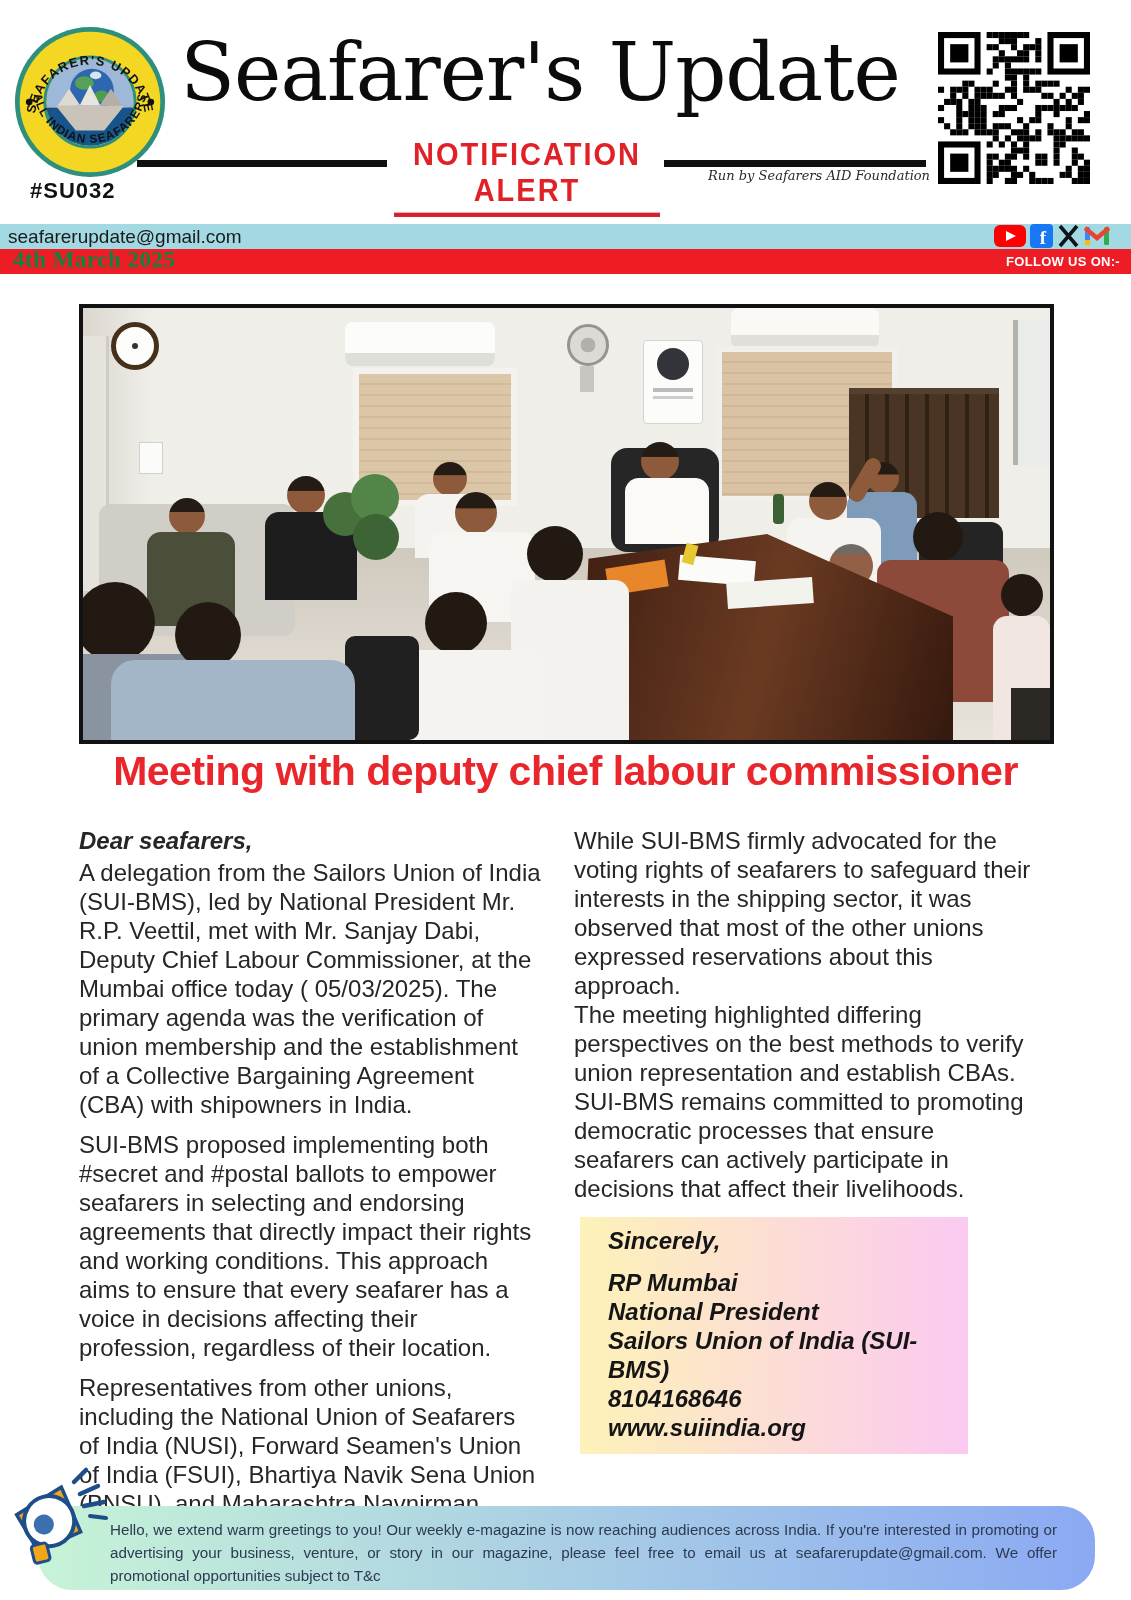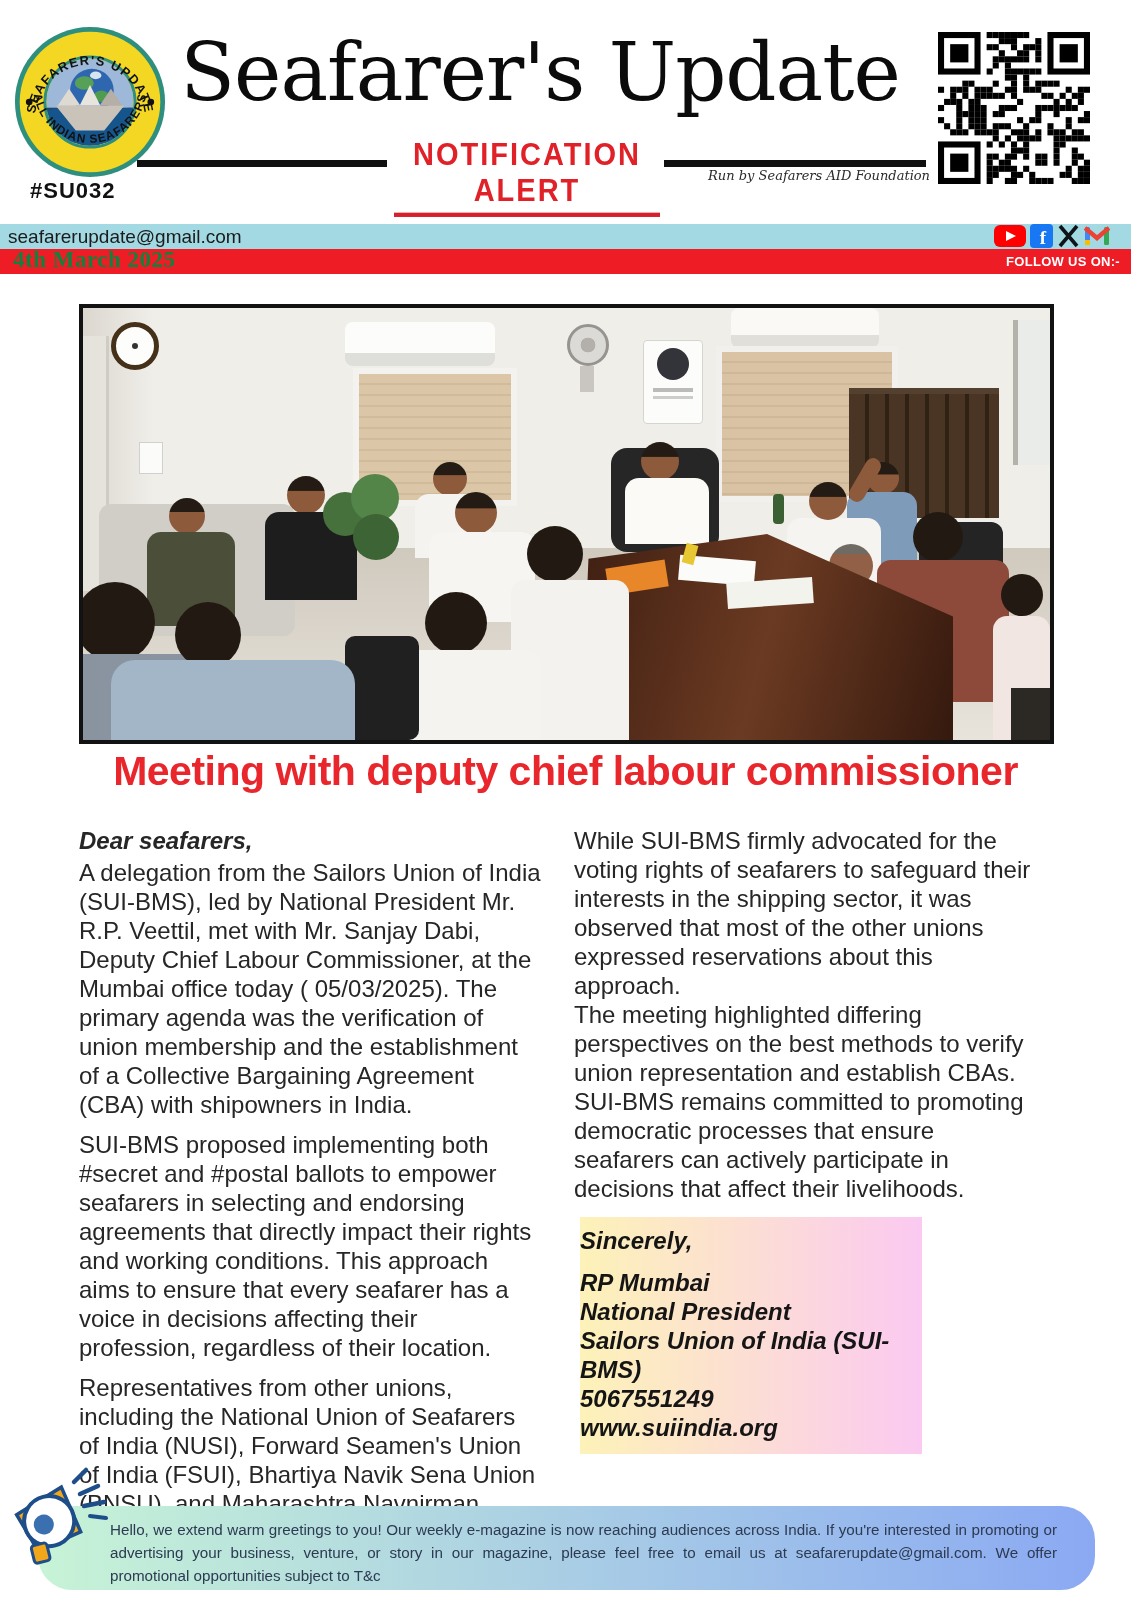--- a/index.html
+++ b/index.html
@@ -43,21 +43,21 @@
   .headline { position:absolute; left:40px; top:748px; width:1051px; text-align:center;
               font-size:41px; font-weight:700; color:#e8262c; letter-spacing:-0.5px; }
   .column { position:absolute; top:826px; width:462px; font-size:24px; line-height:29px; color:#262626; }
   .col-left { left:79px; }
   .col-right { left:574px; }
   .salutation { font-weight:700; font-style:italic; margin-bottom:3px; }
   .para { margin:0 0 11px 0; }
   .para-tight { margin:0; }
   .para-top { margin-top:11px; }
   .justify { text-align:justify; }
-  .signature { margin-top:14px; margin-left:6px; width:342px; padding:9px 12px 12px 0;
+  .signature { margin-top:14px; margin-left:6px; width:388px; padding:9px 12px 12px 28px;
                background:linear-gradient(90deg,#fdf2b8,#fbc9f1);
                font-weight:700; font-style:italic; color:#151515; }
   .signature .sig-salutation { margin-bottom:13px; }
   .signature div { line-height:29px; }
 
   
   .footer-pill { position:absolute; left:38px; top:1506px; width:1057px; height:84px; border-radius:34px;
                  background:linear-gradient(90deg,#c7f3d6,#8ba9f3);
                  padding:13px 38px 10px 72px; font-size:15.2px; line-height:1.5; color:#2c3a52; text-align:justify; }
   .megaphone { position:absolute; left:4px; top:1464px; width:110px; height:104px; z-index:3; }
@@ -458,21 +458,21 @@
   </div>
 
   <div class="column col-right">
     <p class="para-tight">While SUI-BMS firmly advocated for the voting rights of seafarers to safeguard their interests in the shipping sector, it was observed that most of the other unions expressed reservations about this approach.</p>
     <p class="para-tight">The meeting highlighted differing perspectives on the best methods to verify union representation and establish CBAs. SUI-BMS remains committed to promoting democratic processes that ensure seafarers can actively participate in decisions that affect their livelihoods.</p>
     <div class="signature">
       <div class="sig-salutation">Sincerely,</div>
       <div>RP Mumbai</div>
       <div>National President</div>
       <div>Sailors Union of India (SUI-BMS)</div>
-      <div>5067551249</div>
+      <div>8104168646</div>
       <div>www.suiindia.org</div>
     </div>
   </div>
 
   <div class="megaphone">
     <svg width="110" height="104" viewBox="0 0 110 104">
       <g transform="rotate(-14 50 60)">
         <polygon points="16,42 66,26 74,74 28,82" fill="#f2a71b" stroke="#1d4e89" stroke-width="3.5"></polygon>
         <circle cx="46" cy="56" r="25" fill="#fff" stroke="#1d4e89" stroke-width="4"></circle>
         <circle cx="40" cy="58" r="10" fill="#3a6fb0"></circle>

